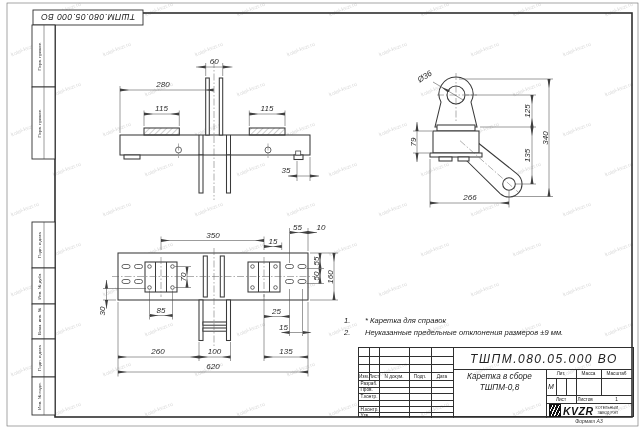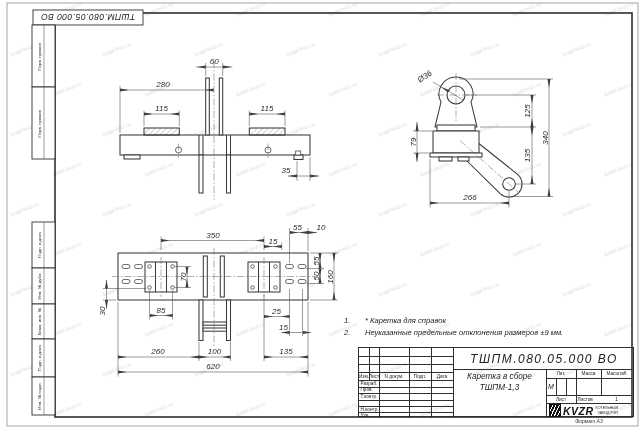--- a/index.html
+++ b/index.html
@@ -401,21 +401,21 @@
 
     <div class="tcell tleft" style="left:0;top:32px;width:20px;height:6.5px;">Разраб.</div>
     <div class="tcell tleft" style="left:0;top:38.5px;width:20px;height:6.5px;">Пров.</div>
     <div class="tcell tleft" style="left:0;top:45px;width:20px;height:6.5px;">Т.контр.</div>
     <div class="tcell tleft" style="left:0;top:58px;width:20px;height:6px;">Н.контр.</div>
     <div class="tcell tleft" style="left:0;top:64px;width:20px;height:6px;">Утв.</div>
 
     <div class="tcell docnum" style="left:94px;top:0;width:182px;height:21px;">ТШПМ.080.05.000  ВО</div>
 
     <div class="tcell pname" style="left:94px;top:23px;width:93px;height:11px;">Каретка в сборе</div>
-    <div class="tcell pname" style="left:94px;top:34px;width:93px;height:11px;">ТШПМ-1,3</div>
+    <div class="tcell pname" style="left:94px;top:34px;width:93px;height:11px;">ТШПМ-0,8</div>
 
     <div class="tcell" style="left:187px;top:21px;width:30px;height:9px;">Лит.</div>
     <div class="tcell" style="left:217px;top:21px;width:25px;height:9px;">Масса</div>
     <div class="tcell" style="left:242px;top:21px;width:31px;height:9px;">Масштаб</div>
     <div class="tcell litv" style="left:187px;top:30px;width:10px;height:17px;">М</div>
 
     <div class="tcell" style="left:187px;top:47px;width:30px;height:8px;">Лист</div>
     <div class="tcell tleft" style="left:217px;top:47px;width:30px;height:8px;">Листов</div>
     <div class="tcell" style="left:250px;top:47px;width:15px;height:8px;">1</div>
 

